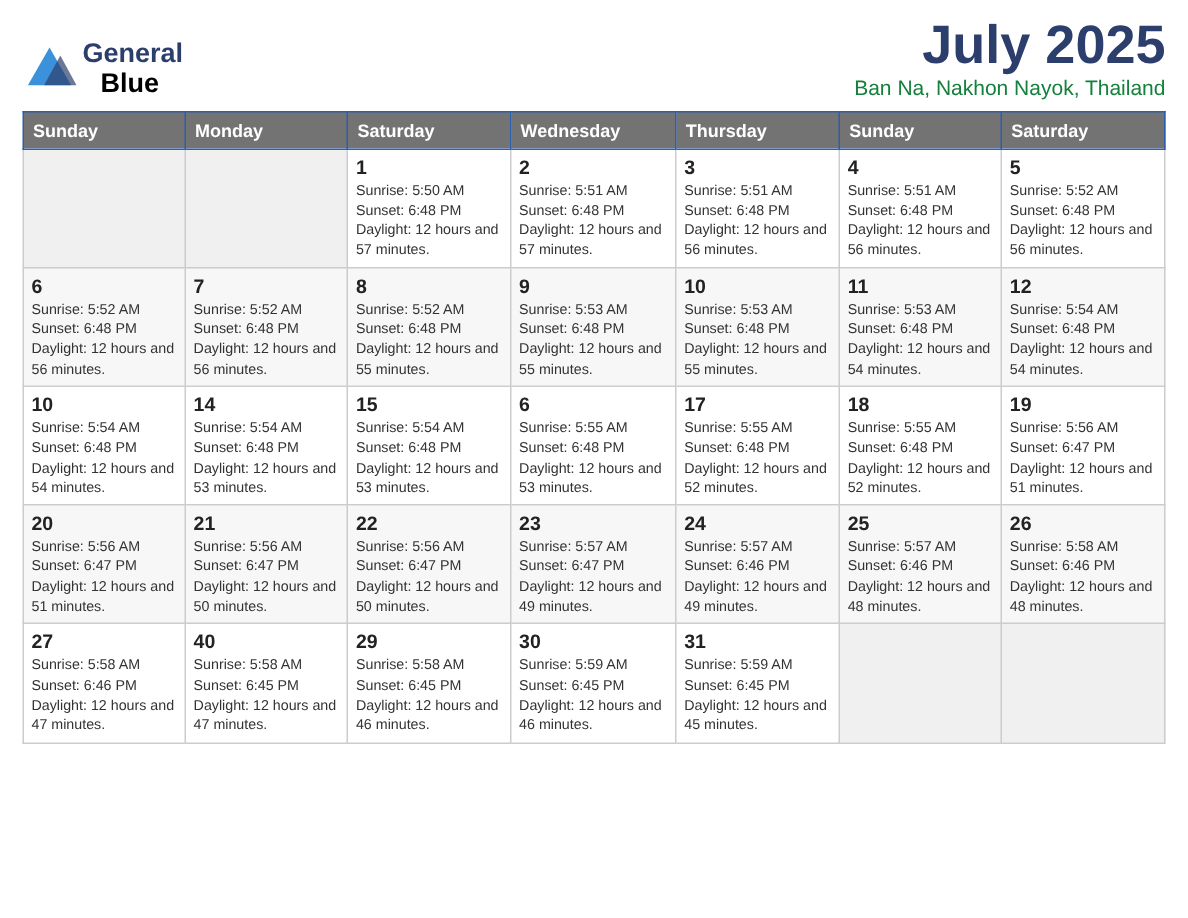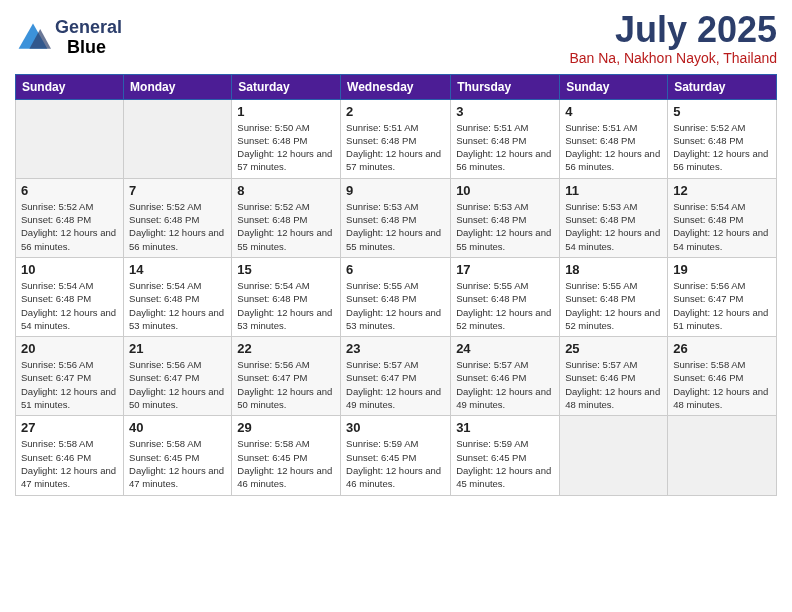--- a/index.html
+++ b/index.html
@@ -6,21 +6,21 @@
     body {
       font-family: Arial, sans-serif;
       background: #fff;
       width: 792px;
       min-height: 612px;
       padding: 10px 15px 15px 15px;
     }
     .header-section {
       display: flex;
       justify-content: space-between;
-      align-items: center;
+      align-items: flex-end;
       margin-bottom: 8px;
     }
     .logo {
       display: flex;
       align-items: center;
       gap: 4px;
     }
     .logo-text {
       font-size: 18px;
       font-weight: bold;
@@ -37,29 +37,29 @@
       margin-left: 32px;
     }
     .month-title {
       font-size: 36px;
       font-weight: bold;
       color: #2c3e6b;
       line-height: 1.1;
     }
     .location-title {
       font-size: 14px;
-      color: #b91c1c;
+      color: #15803d;
     }
     .calendar {
       width: 100%;
       border-collapse: collapse;
       border: 1px solid #ccc;
     }
     .calendar th {
-      background-color: #4c1d95;
+      background-color: #737373;
       color: #fff;
       text-align: left;
       padding: 5px 6px;
       font-size: 12px;
       border: 1px solid #2b5fac;
     }
     .calendar td {
       vertical-align: top;
       border: 1px solid #ccc;
       padding: 4px 5px;

